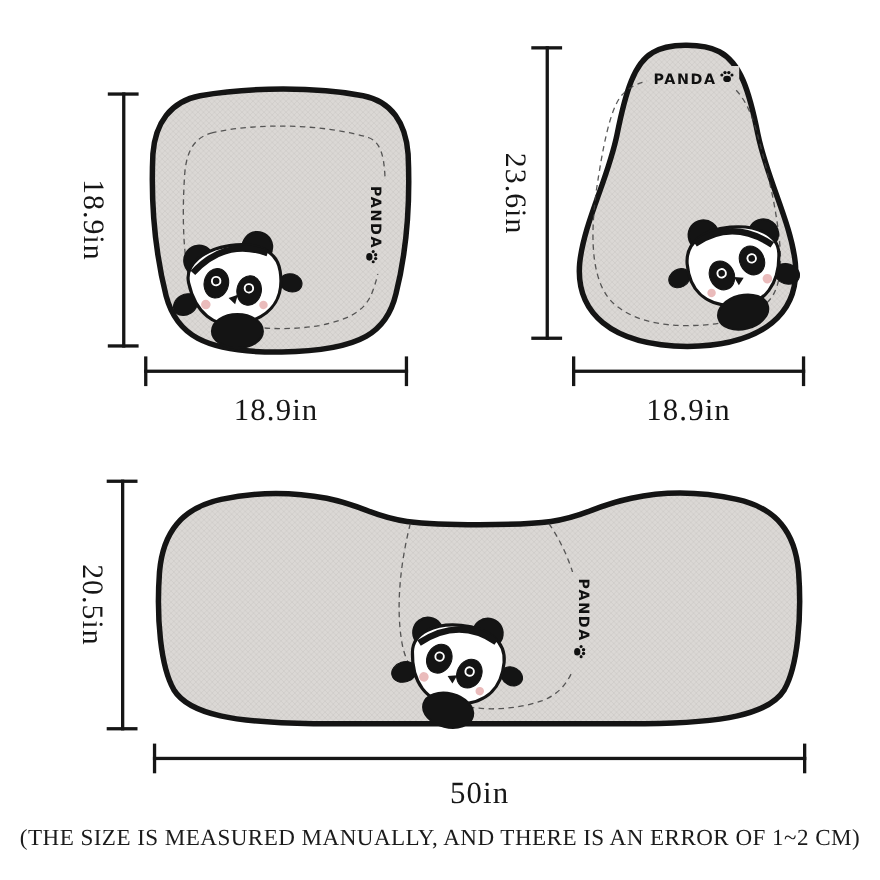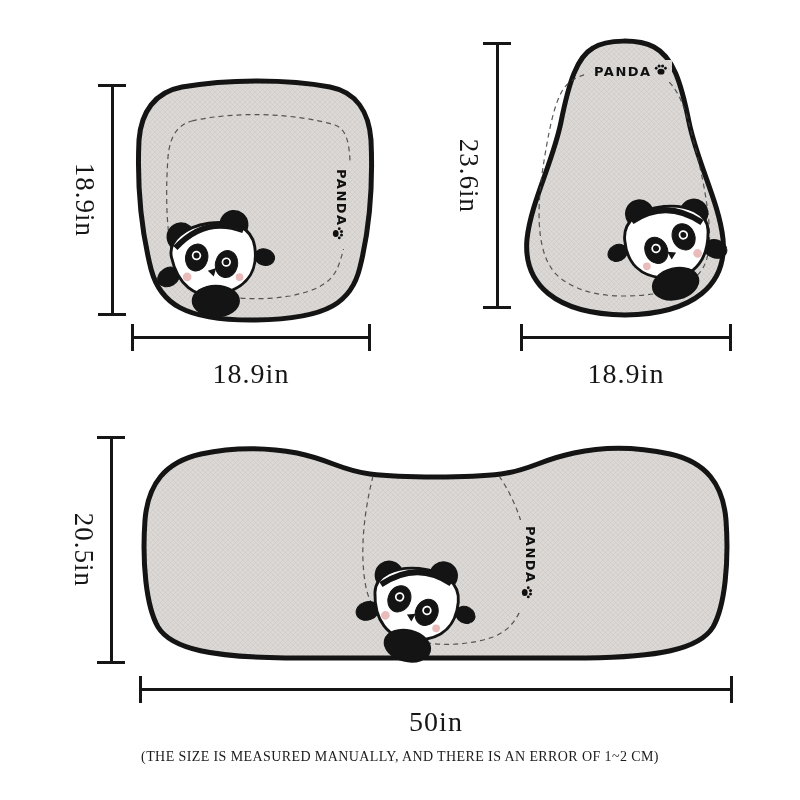--- a/index.html
+++ b/index.html
@@ -26,21 +26,21 @@
   .hlabel{position:absolute;width:200px;height:36px;line-height:36px;text-align:center;
           font-size:28px;letter-spacing:1px;}
   #seat-vlabel {left:10px; top:183px;}
   #back-vlabel {left:394px;top:159px;}
   #bench-vlabel{left:9px;  top:533px;}
   #seat-hlabel {left:151px;top:356px;}
   #back-hlabel {left:526px;top:356px;}
   #bench-hlabel{left:336px;top:704px;}
   
   #size-note{position:absolute;left:0;top:749px;width:800px;text-align:center;
-             font-size:14px;letter-spacing:0.4px;color:#1b1b1b;}
+             font-size:21px;letter-spacing:0.4px;color:#1b1b1b;}
   
   .outline{fill:url(#fab);stroke:#141414;stroke-width:5;stroke-linejoin:round;}
   .stitch{fill:none;stroke:#3e3e3e;stroke-width:1.2;stroke-dasharray:5 4;opacity:.85;}
   .patch{fill:url(#fab);stroke:none;}
   .brand-text{font-family:"DejaVu Sans","Liberation Sans",sans-serif;font-weight:bold;
               font-size:13px;letter-spacing:1.5px;fill:#101010;}
 </style>
 </head>
 <body>
 

